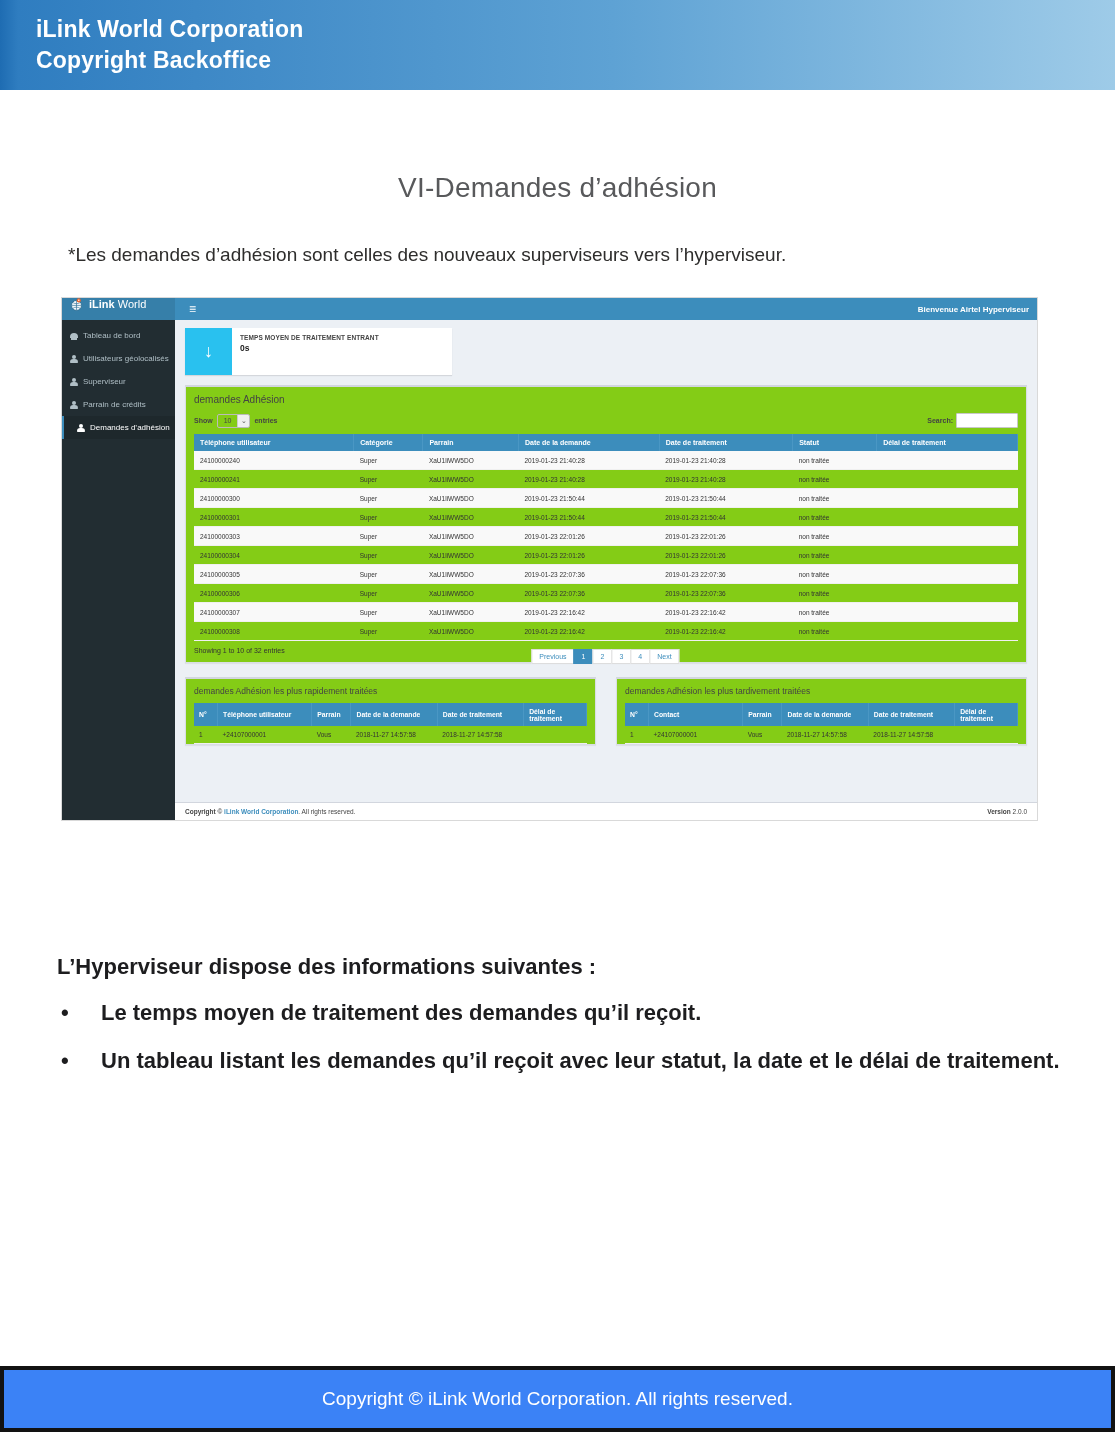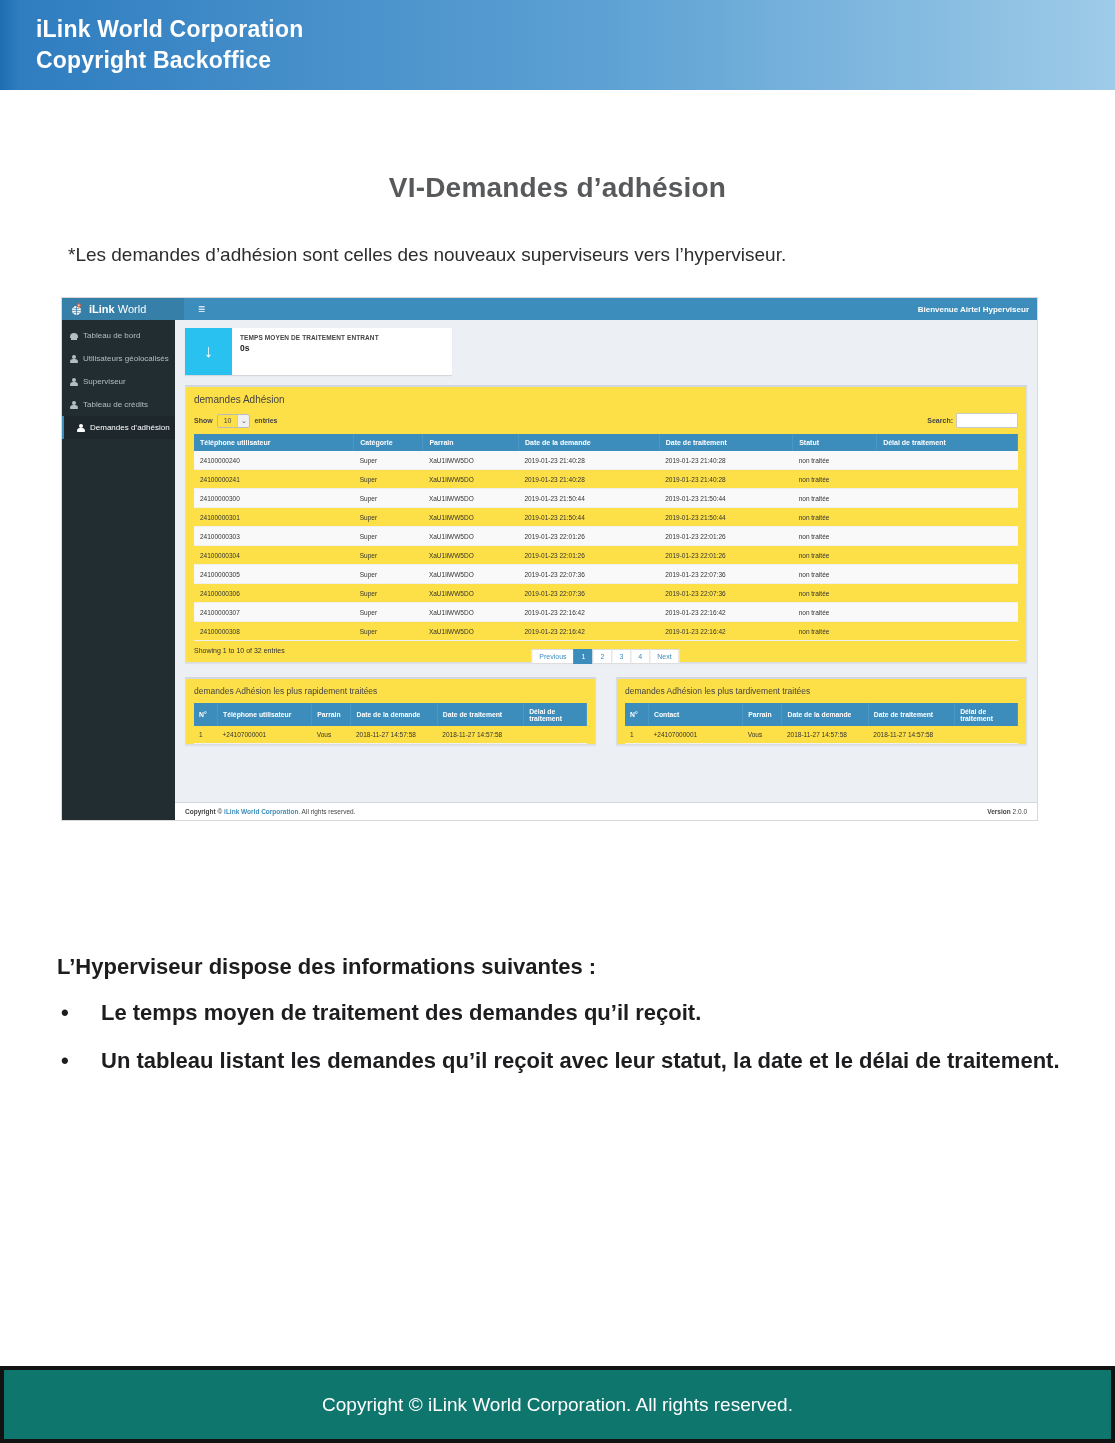--- a/index.html
+++ b/index.html
@@ -7,42 +7,42 @@
   .page { position:relative; width:1115px; height:1443px; overflow:hidden; background:#fff; }
 
   
   .top-banner { position:absolute; top:0; left:0; width:1115px; height:90px;
     background:linear-gradient(to right, #1e6cb2 0px, #2f7dc0 18px, #5ea2d4 55%, #9ecbe8 100%);
     color:#fff; padding:14px 0 0 36px; }
   .top-banner .bl { font-size:23px; line-height:31px; font-weight:600; letter-spacing:0.2px; }
 
   
   .doc-title { position:absolute; top:172px; left:0; width:1115px; text-align:center;
-    font-size:28px; font-weight:700; color:#58595b; letter-spacing:0.2px; }
+    font-size:28px; font-weight:400; color:#58595b; letter-spacing:0.2px; }
   .doc-intro { position:absolute; top:244px; left:68px; width:1000px;
     font-size:19px; color:#2e2d2c; }
   .doc-caption { position:absolute; top:874px; left:0; width:1115px; text-align:center;
     font-size:22px; font-weight:700; color:#414042; }
 
   .info-block { position:absolute; top:954px; left:57px; width:1010px; color:#1d1d1f; }
   .info-heading { font-size:22px; font-weight:600; margin-bottom:20px; }
   .info-list { list-style:none; }
   .info-list li { position:relative; padding-left:44px; font-size:22px; font-weight:600; margin-bottom:22px; }
   .info-list li::before { content:"•"; position:absolute; left:4px; top:0; font-size:22px; }
 
   
-  .bottom-banner { position:absolute; top:1366px; left:0; width:1115px; height:77px;
-    background:#0f766e; border:4px solid #121212; color:#fff; display:flex; align-items:center; justify-content:center;
+  .bottom-banner { position:absolute; top:1366px; left:0; width:1115px; height:66px;
+    background:#3b82f6; border:4px solid #121212; color:#fff; display:flex; align-items:center; justify-content:center;
     font-size:19px; }
 
   
   .shot { position:absolute; top:298px; left:62px; width:975px; height:522px;
     outline:1px solid #d9d9d9; display:flex; flex-direction:column; font-family:"Liberation Sans", sans-serif; }
   .app-navbar { height:22px; display:flex; flex:0 0 22px; }
-  .app-logo { width:122px; background:#367fa9; color:#fff; display:flex; align-items:center; gap:6px; padding-left:8px; }
+  .app-logo { width:113px; background:#367fa9; color:#fff; display:flex; gap:6px; padding-left:8px; }
   .brand { font-size:11px; white-space:nowrap; }
   .brand b { font-weight:700; } .brand span { font-weight:300; }
   .globe { width:13px; height:13px; flex:0 0 13px; }
   .app-topnav { flex:1; background:#3c8dbc; color:#fff; display:flex; align-items:center; }
   .hamburger { font-size:12px; padding:0 14px; cursor:pointer; }
   .welcome { margin-left:auto; font-size:8px; font-weight:700; padding-right:8px; }
 
   .app-body { flex:1; display:flex; min-height:0; }
   .app-sidebar { width:113px; flex:0 0 113px; background:#222d32; padding-top:4px; }
   .side-item { display:flex; align-items:center; gap:5px; padding:7px 4px 7px 8px; font-size:8px;
@@ -59,21 +59,21 @@
   .app-content { flex:1; background:#ecf0f5; display:flex; flex-direction:column; min-width:0; }
   .content-main { flex:1; padding:8px 10px 0 10px; }
 
   .stat-card { display:flex; width:267px; height:47px; background:#fff; box-shadow:0 1px 1px rgba(0,0,0,.1); }
   .stat-icon { width:47px; flex:0 0 47px; background:#29c1ef; color:#fff; display:flex; align-items:center; justify-content:center;
     font-size:18px; font-weight:700; }
   .stat-text { padding:6px 8px; }
   .stat-label { font-size:6.5px; font-weight:700; color:#444; letter-spacing:0.1px; }
   .stat-value { font-size:8.5px; font-weight:700; color:#222; margin-top:2px; }
 
-  .panel { background:#fde047; border:1px solid #d9dee4; border-top:2px solid #d2d6de; box-shadow:0 1px 1px rgba(0,0,0,.06); }
+  .panel { background:#84cc16; border:1px solid #d9dee4; border-top:2px solid #d2d6de; box-shadow:0 1px 1px rgba(0,0,0,.06); }
   .main-panel { margin-top:10px; padding-bottom:8px; }
   .panel-title { font-size:10px; color:#444; padding:7px 8px 6px 8px; }
   .controls { display:flex; align-items:center; padding:2px 8px 6px 8px; font-size:7px; font-weight:700; color:#444; }
   .show-select { display:inline-flex; align-items:center; border:1px solid #bbb; border-radius:2px; margin:0 4px;
     height:14px; overflow:hidden; cursor:pointer; }
   .show-select .val { padding:0 6px; font-weight:400; font-size:7px; }
   .show-select .chev { width:12px; height:14px; background:#f0f0f0; border-left:1px solid #ccc;
     display:flex; align-items:center; justify-content:center; font-size:7px; color:#555; font-weight:400; }
   .search-wrap { margin-left:auto; display:flex; align-items:center; gap:3px; }
   .search-input { width:62px; height:15px; border:1px solid #c8c8c8; border-radius:1px; font-size:7px; padding:0 3px; }
@@ -153,21 +153,21 @@
         <div class="side-item">
           <span class="s-icon icon-users"></span>
           <span>Utilisateurs géolocalisés</span>
         </div>
         <div class="side-item">
           <span class="s-icon icon-users"></span>
           <span>Superviseur</span>
         </div>
         <div class="side-item">
           <span class="s-icon icon-users"></span>
-          <span>Tableau de crédits</span>
+          <span>Parrain de crédits</span>
         </div>
         <div class="side-item active">
           <span class="s-icon icon-users"></span>
           <span>Demandes d’adhésion</span>
         </div>
       </div>
 
       <div class="app-content">
         <div class="content-main">
 

